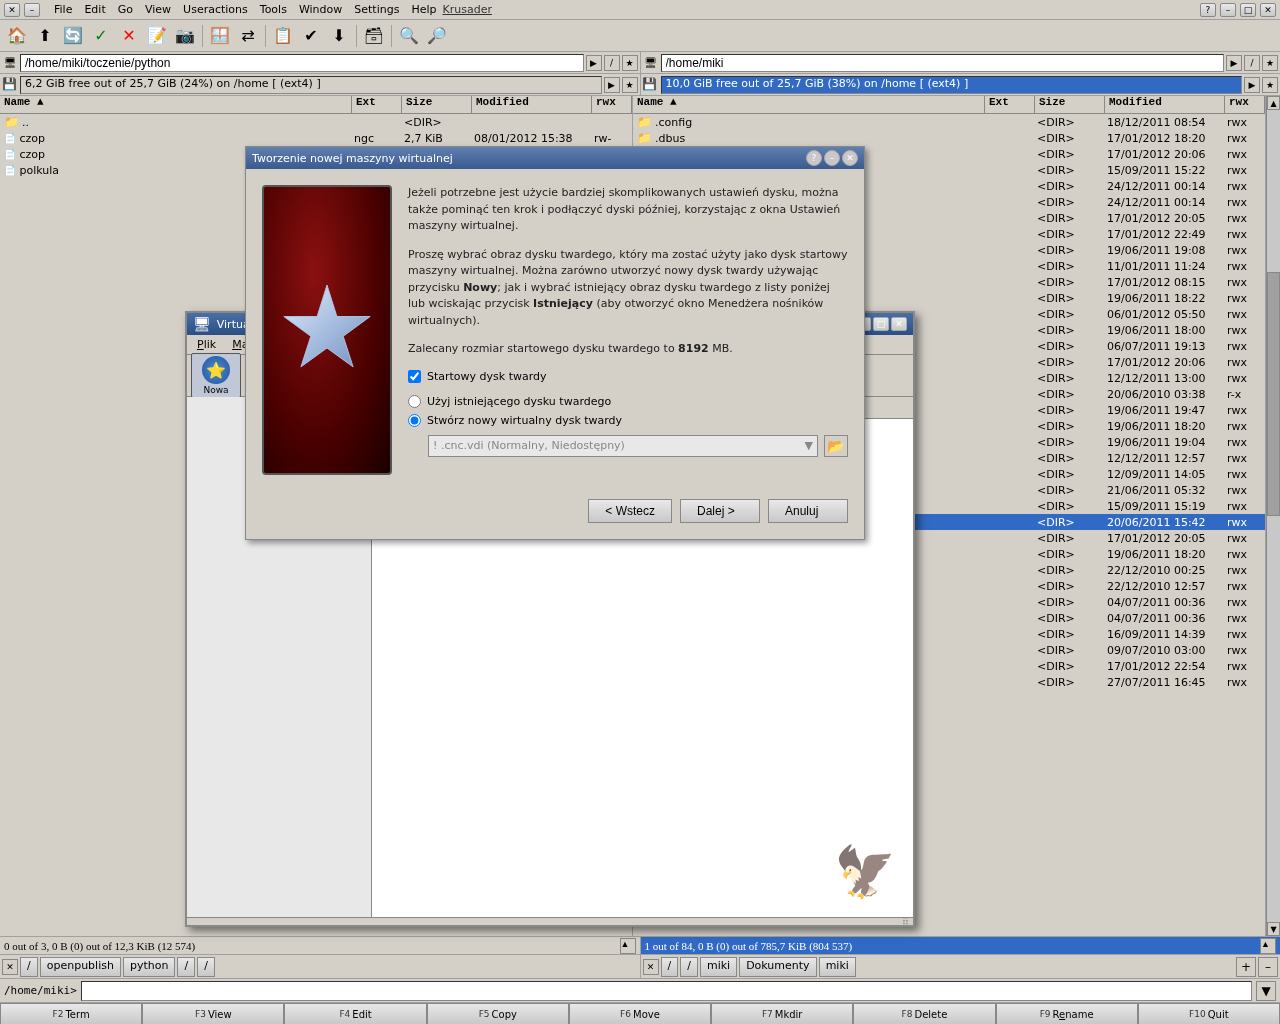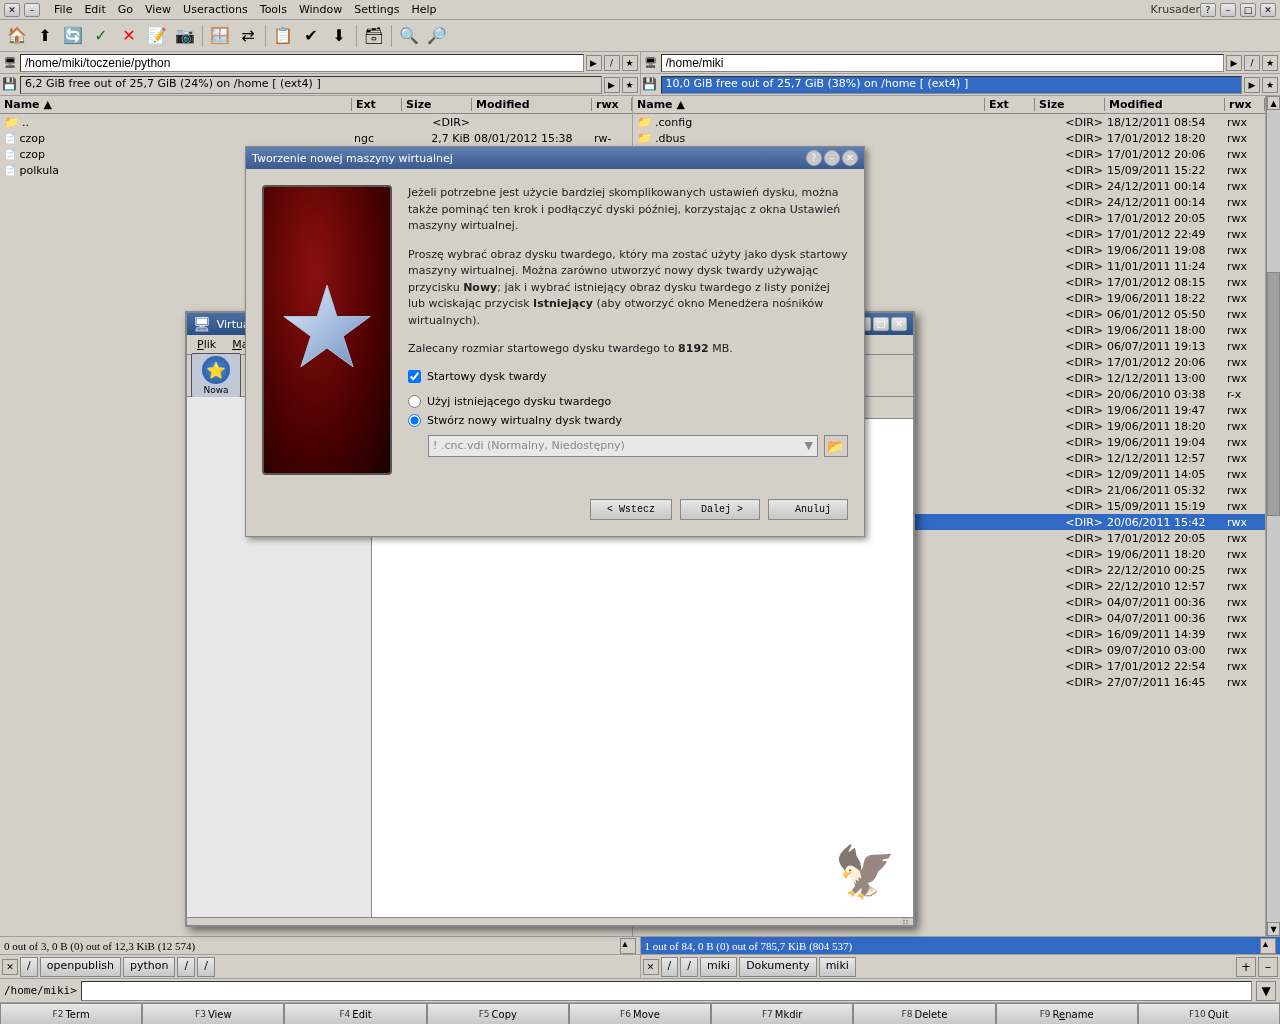--- a/index.html
+++ b/index.html
@@ -1,21 +1,21 @@
 <!DOCTYPE html>
 <html><head>
   <meta charset="utf-8">
   <style>
     * { box-sizing: border-box; margin: 0; padding: 0; }
     body { font-family: 'DejaVu Sans', Arial, sans-serif; font-size: 11px; background: #d4d0c8; width: 1280px; height: 1024px; overflow: hidden; }
 
     
     .menubar { background: #d4d0c8; border-bottom: 1px solid #a0a0a0; display: flex; align-items: center; padding: 1px 4px; height: 20px; }
     .menubar-item { padding: 2px 6px; cursor: pointer; }
-    .window-title { flex: 1; text-align: right; font-size: 11px; color: #333; }
+    .window-title { flex: 1; text-align: left; font-size: 11px; color: #333; text-decoration: underline; }
     .window-controls-top { display: flex; gap: 4px; align-items: center; }
     .wc-btn { width: 16px; height: 14px; border: 1px solid #888; background: linear-gradient(to bottom, #e8e8e8, #c8c8c8); border-radius: 2px; display: flex; align-items: center; justify-content: center; font-size: 9px; cursor: pointer; }
 
     
     .toolbar { background: #d4d0c8; border-bottom: 1px solid #a0a0a0; display: flex; align-items: center; padding: 2px 4px; height: 32px; gap: 2px; }
     .tb-btn { width: 26px; height: 26px; border: 1px solid transparent; background: transparent; display: flex; align-items: center; justify-content: center; cursor: pointer; border-radius: 2px; font-size: 16px; }
     .tb-sep { width: 1px; height: 22px; background: #a0a0a0; margin: 0 2px; }
 
     
     .pathbar-row { display: flex; height: 22px; border-bottom: 1px solid #a0a0a0; }
@@ -25,27 +25,27 @@
     .path-btn { width: 16px; height: 16px; border: 1px solid #888; background: #d4d0c8; font-size: 9px; cursor: pointer; display: flex; align-items: center; justify-content: center; }
 
     
     .diskinfo-row { display: flex; height: 22px; border-bottom: 1px solid #a0a0a0; }
     .diskinfo-left { flex: 1; display: flex; align-items: center; border-right: 1px solid #a0a0a0; padding: 0 2px; gap: 2px; }
     .diskinfo-right { flex: 1; display: flex; align-items: center; padding: 0 2px; gap: 2px; }
     .diskinfo-input { flex: 1; height: 18px; border: 1px inset #888; background: #d4d0c8; padding: 0 4px; font-size: 11px; }
     .diskinfo-input.selected { background: #316ac5; color: white; }
     .diskinfo-icon { width: 16px; height: 16px; font-size: 12px; }
     .panel { flex: 1; display: flex; flex-direction: column; border-right: 1px solid #a0a0a0; overflow: hidden; }
-    .panel-header { display: flex; background: #d4d0c8; border-bottom: 1px solid #888; height: 18px; align-items: center; font-size: 11px; font-weight: bold; }
+    .panel-header { display: flex; background: #d4d0c8; border-bottom: 1px solid #888; height: 18px; font-size: 11px; font-weight: bold; font-family: Liberation Mono, monospace; }
     .ph-col { padding: 0 4px; border-right: 1px solid #888; cursor: pointer; white-space: nowrap; overflow: hidden; }
     .file-row { display: flex; height: 16px; align-items: center; font-size: 11px; border-bottom: none; cursor: pointer; }
     .file-row.selected { background: #316ac5; color: white; }
     .fc-name { flex: 1; padding: 0 4px; overflow: hidden; white-space: nowrap; text-overflow: ellipsis; display: flex; align-items: center; gap: 3px; }
     .fc-ext { width: 50px; padding: 0 2px; text-align: left; }
-    .fc-size { width: 70px; padding: 0 2px; text-align: right; }
+    .fc-size { width: 70px; padding: 0 2px; text-align: left; }
     .fc-modified { width: 120px; padding: 0 2px; }
     .fc-rwx { width: 40px; padding: 0 2px; }
     .folder-icon { color: #c8a000; font-size: 12px; }
     .file-icon { color: #555; font-size: 10px; }
 
     
     .statusbar-row { display: flex; height: 18px; border-top: 1px solid #a0a0a0; font-family: Liberation Serif, serif; }
     .statusbar-left { flex: 1; display: flex; align-items: center; background: #d4d0c8; border-right: 1px solid #a0a0a0; padding: 0 4px; font-size: 11px; }
     .statusbar-right { flex: 1; display: flex; align-items: center; background: #316ac5; color: white; padding: 0 4px; font-size: 11px; }
     .scroll-btn { width: 16px; height: 16px; border: 1px solid #888; background: #d4d0c8; font-size: 9px; cursor: pointer; }
@@ -105,21 +105,21 @@
     .dialog-heading { font-size: 18px; font-weight: bold; margin-bottom: 12px; color: #1a1a1a; }
     .dialog-desc { font-size: 11px; line-height: 1.5; color: #222; margin-bottom: 12px; }
     .dialog-desc b { font-weight: bold; }
     .dialog-checkbox-row { display: flex; align-items: center; gap: 6px; margin-bottom: 12px; }
     .dialog-radio-row { display: flex; align-items: center; gap: 6px; margin-bottom: 6px; }
     .dialog-disk-row { display: flex; align-items: center; gap: 6px; margin-top: 8px; padding-left: 20px; }
     .dialog-disk-combo { flex: 1; height: 22px; border: 1px solid #888; background: #e8e8e8; padding: 0 4px; font-size: 11px; color: #888; display: flex; align-items: center; justify-content: space-between; }
     .dialog-disk-btn { width: 24px; height: 22px; border: 1px solid #888; background: #d4d0c8; display: flex; align-items: center; justify-content: center; cursor: pointer; font-size: 14px; }
 
     .dialog-footer { display: flex; justify-content: flex-end; gap: 8px; padding: 8px 16px 16px; }
-    .dialog-action-btn { padding: 4px 16px; border: 1px solid #888; background: linear-gradient(to bottom, #e8e8e8, #c8c8c8); font-size: 10px; cursor: pointer; min-width: 80px; text-align: right; font-family: Liberation Mono, monospace; }
+    .dialog-action-btn { padding: 4px 16px; border: 1px solid #888; background: linear-gradient(to bottom, #e8e8e8, #c8c8c8); font-size: 12px; cursor: pointer; min-width: 80px; text-align: left; }
 
     
     ::-webkit-scrollbar { width: 14px; }
     ::-webkit-scrollbar-track { background: #d4d0c8; }
     ::-webkit-scrollbar-thumb { background: #a0a0a0; border: 1px solid #888; }
 
     .panel-scroll { flex: 1; overflow-y: scroll; overflow-x: hidden; }
     .right-scrollbar { width: 14px; background: #d4d0c8; display: flex; flex-direction: column; border-left: 1px solid #888; }
     .rs-btn { height: 14px; border: 1px solid #888; background: #d4d0c8; display: flex; align-items: center; justify-content: center; font-size: 8px; cursor: pointer; }
     .rs-track { flex: 1; background: #c8c8c8; position: relative; }

